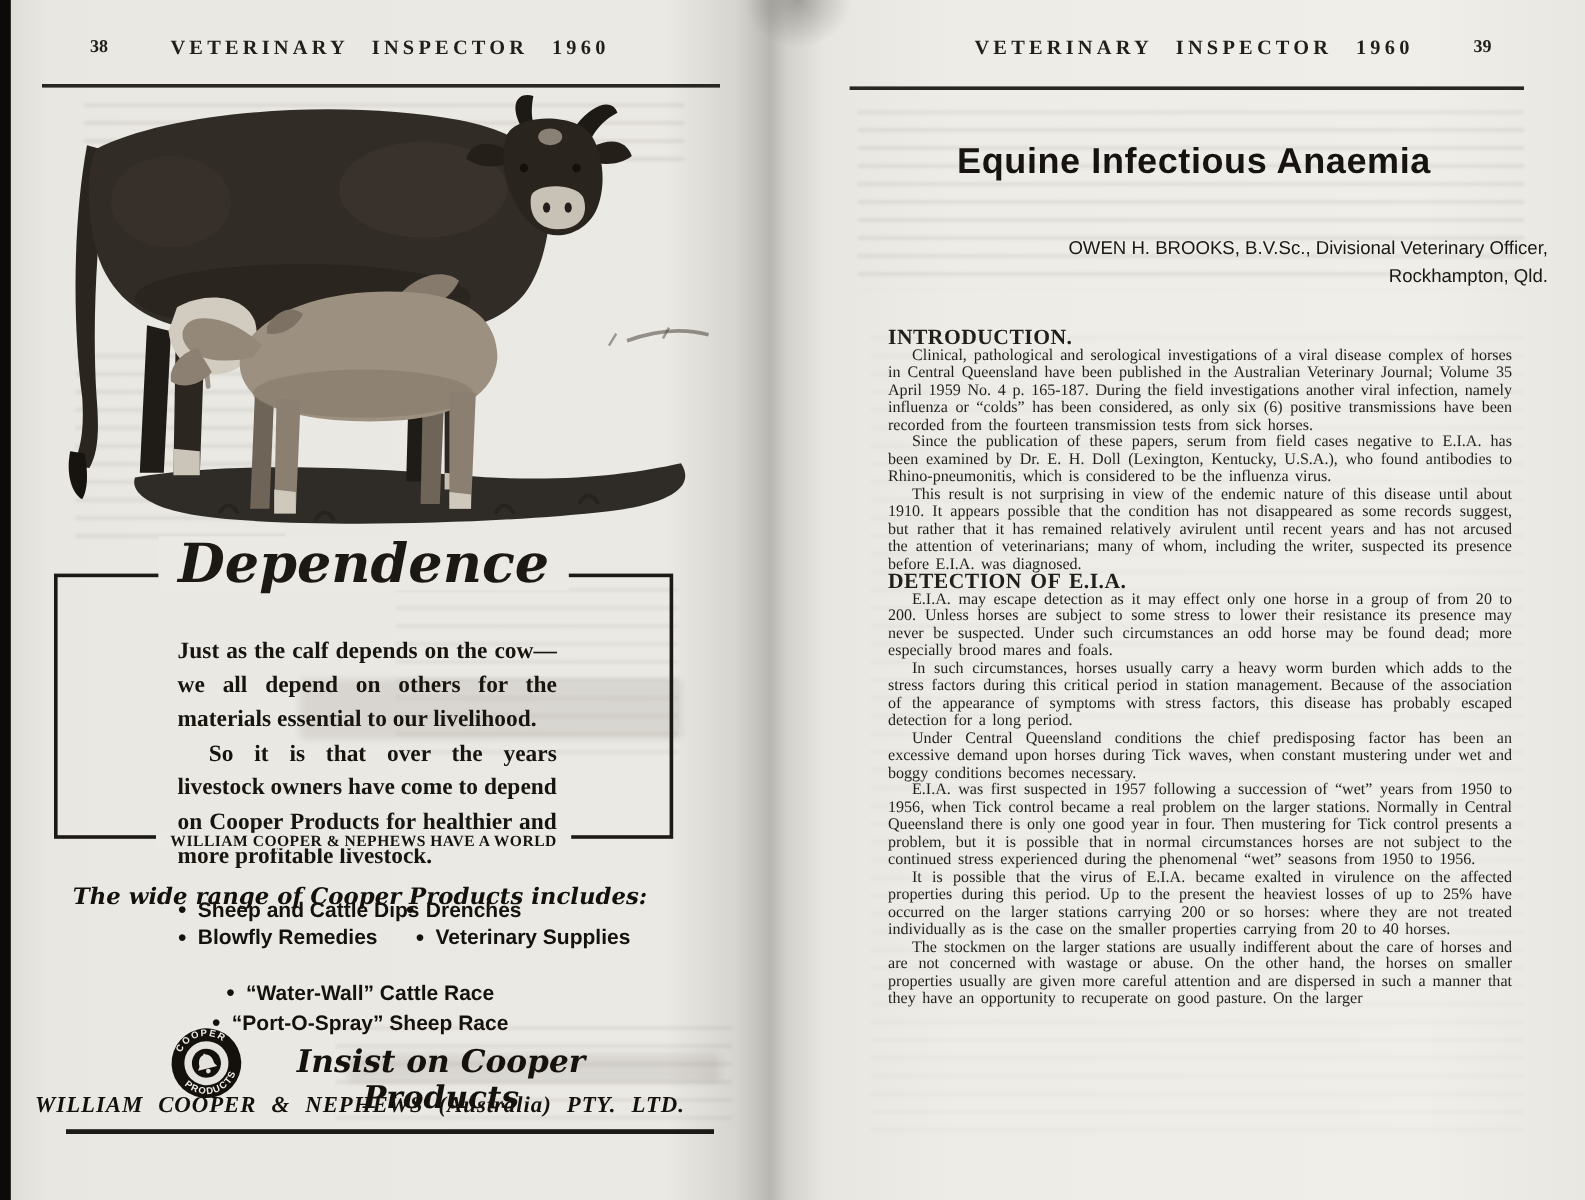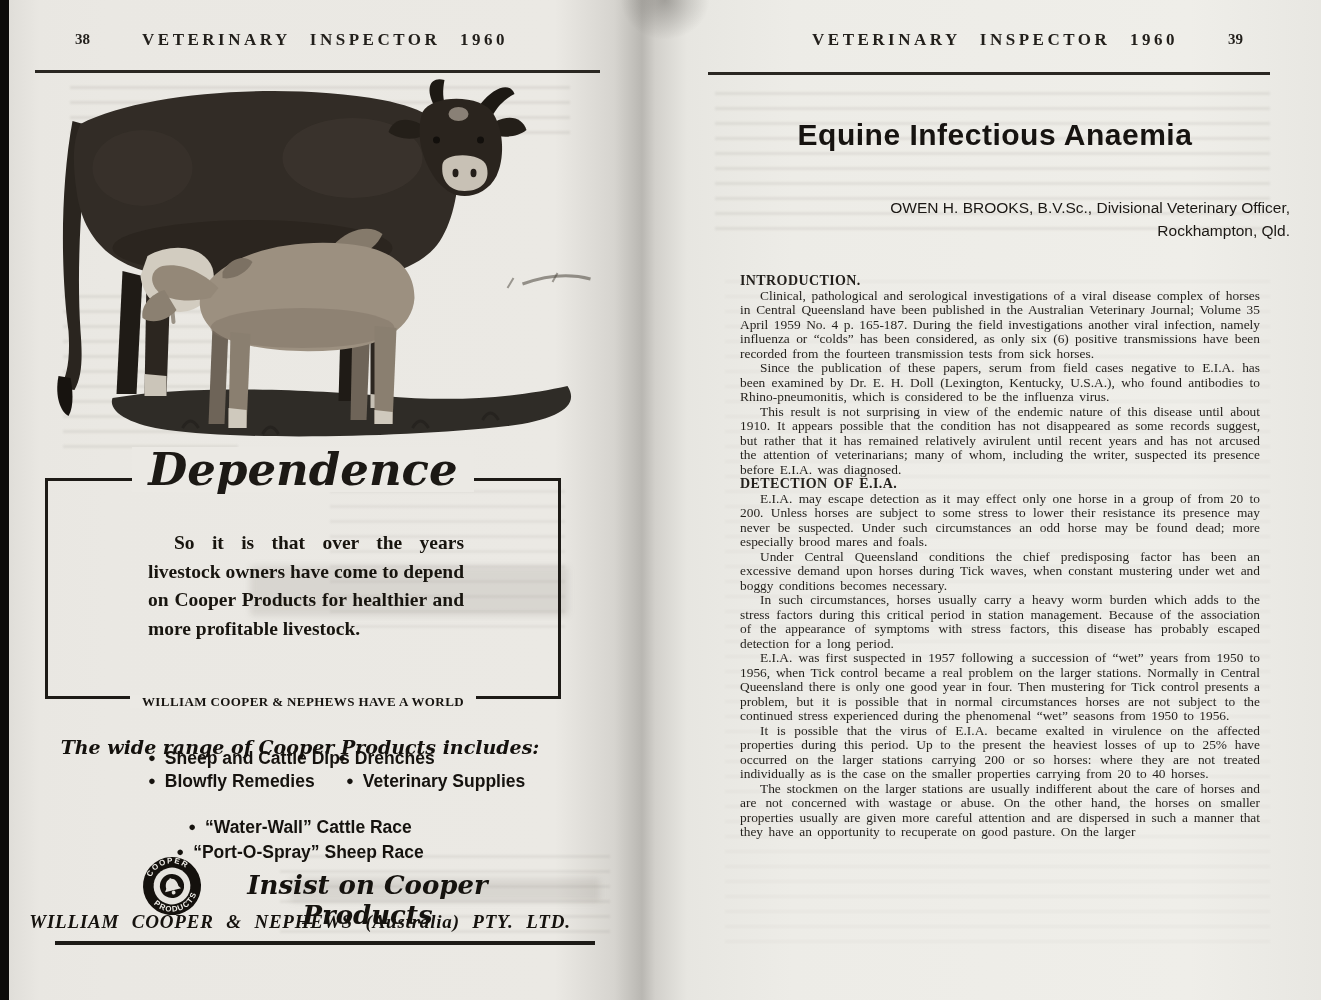--- a/index.html
+++ b/index.html
@@ -69,21 +69,21 @@
     font-family:"Liberation Sans",sans-serif;font-weight:bold;font-size:30px;
     letter-spacing:.5px;color:#161310;}
   .art-subtitle{position:absolute;top:162px;left:0;width:100%;text-align:center;
     font-family:"Liberation Sans",sans-serif;font-weight:bold;font-size:15px;
     letter-spacing:.6px;color:#161310;}
   .byline{position:absolute;top:196px;left:0;width:100%;text-align:right;
     font-family:"Liberation Sans",sans-serif;font-size:15.5px;line-height:23px;color:#1b1814;}
   .article-body{position:absolute;top:274px;left:40px;width:520px;
     font-size:13.4px;line-height:14.5px;text-align:justify;word-spacing:2.1px;color:#221f1b;}
   .article-body p{margin:0;text-indent:20px;}
-  .article-body h3{margin:0;font-size:14px;letter-spacing:.4px;font-weight:bold;text-indent:0;}
+  .article-body h3{margin:0;font-size:18px;letter-spacing:.4px;font-weight:bold;text-indent:0;}
 </style>
 </head>
 <body>
 
 <div class="spread">
   <div class="edge-left"></div>
   <div class="edge-top-shadow"></div>
 
   <div class="page page-left">
 
@@ -149,20 +149,21 @@
       <path d="M322,334 L322,348 L340,348 L340,336 Z" fill="#cfc9bd"></path>
 
       <path d="M130,352 q8,-14 16,0 M210,358 q8,-14 16,0 M360,352 q8,-14 16,0 M430,344 q8,-14 16,0" stroke="#26231f" stroke-width="3" fill="none"></path>
     </svg>
 
     <div class="ad-box">
       <div class="ad-headline">
         <span>Dependence</span>
       </div>
       <div class="ad-copy">
+        <p>Just as the calf depends on the cow—we all depend on others for the materials essential to our livelihood.</p>
         <p class="indent">So it is that over the years livestock owners have come to depend on Cooper Products for healthier and more profitable livestock.</p>
       </div>
       <div class="banner1">
         <span>WILLIAM COOPER &amp; NEPHEWS HAVE A WORLD</span>
       </div>
     </div>
     <div class="range-intro">The wide range of Cooper Products includes:</div>
 
     <div class="prod" style="left:138px;top:748px">
       <span class="bullet">●</span><span>Sheep and Cattle Dips</span>
@@ -223,20 +224,20 @@
       <div>Rockhampton, Qld.</div>
     </div>
 
     <div class="article-body">
       <h3>INTRODUCTION.</h3>
       <p>Clinical, pathological and serological investigations of a viral disease complex of horses in Central Queensland have been published in the Australian Veterinary Journal; Volume 35 April 1959 No. 4 p. 165-187. During the field investigations another viral infection, namely influenza or “colds” has been considered, as only six (6) positive transmissions have been recorded from the fourteen transmission tests from sick horses.</p>
       <p>Since the publication of these papers, serum from field cases negative to E.I.A. has been examined by Dr. E. H. Doll (Lexington, Kentucky, U.S.A.), who found antibodies to Rhino-pneumonitis, which is considered to be the influenza virus.</p>
       <p>This result is not surprising in view of the endemic nature of this disease until about 1910. It appears possible that the condition has not disappeared as some records suggest, but rather that it has remained relatively avirulent until recent years and has not arcused the attention of veterinarians; many of whom, including the writer, suspected its presence before E.I.A. was diagnosed.</p>
       <h3>DETECTION OF E.I.A.</h3>
       <p>E.I.A. may escape detection as it may effect only one horse in a group of from 20 to 200. Unless horses are subject to some stress to lower their resistance its presence may never be suspected. Under such circumstances an odd horse may be found dead; more especially brood mares and foals.</p>
+      <p>In such circumstances, horses usually carry a heavy worm burden which adds to the stress factors during this critical period in station management. Because of the association of the appearance of symptoms with stress factors, this disease has probably escaped detection for a long period.</p>
       <p>Under Central Queensland conditions the chief predisposing factor has been an excessive demand upon horses during Tick waves, when constant mustering under wet and boggy conditions becomes necessary.</p>
-      <p>In such circumstances, horses usually carry a heavy worm burden which adds to the stress factors during this critical period in station management. Because of the association of the appearance of symptoms with stress factors, this disease has probably escaped detection for a long period.</p>
       <p>E.I.A. was first suspected in 1957 following a succession of “wet” years from 1950 to 1956, when Tick control became a real problem on the larger stations. Normally in Central Queensland there is only one good year in four. Then mustering for Tick control presents a problem, but it is possible that in normal circumstances horses are not subject to the continued stress experienced during the phenomenal “wet” seasons from 1950 to 1956.</p>
       <p>It is possible that the virus of E.I.A. became exalted in virulence on the affected properties during this period. Up to the present the heaviest losses of up to 25% have occurred on the larger stations carrying 200 or so horses: where they are not treated individually as is the case on the smaller properties carrying from 20 to 40 horses.</p>
       <p>The stockmen on the larger stations are usually indifferent about the care of horses and are not concerned with wastage or abuse. On the other hand, the horses on smaller properties usually are given more careful attention and are dispersed in such a manner that they have an opportunity to recuperate on good pasture. On the larger</p>
     </div>
   </div>
 </div>
 
 </body></html>

